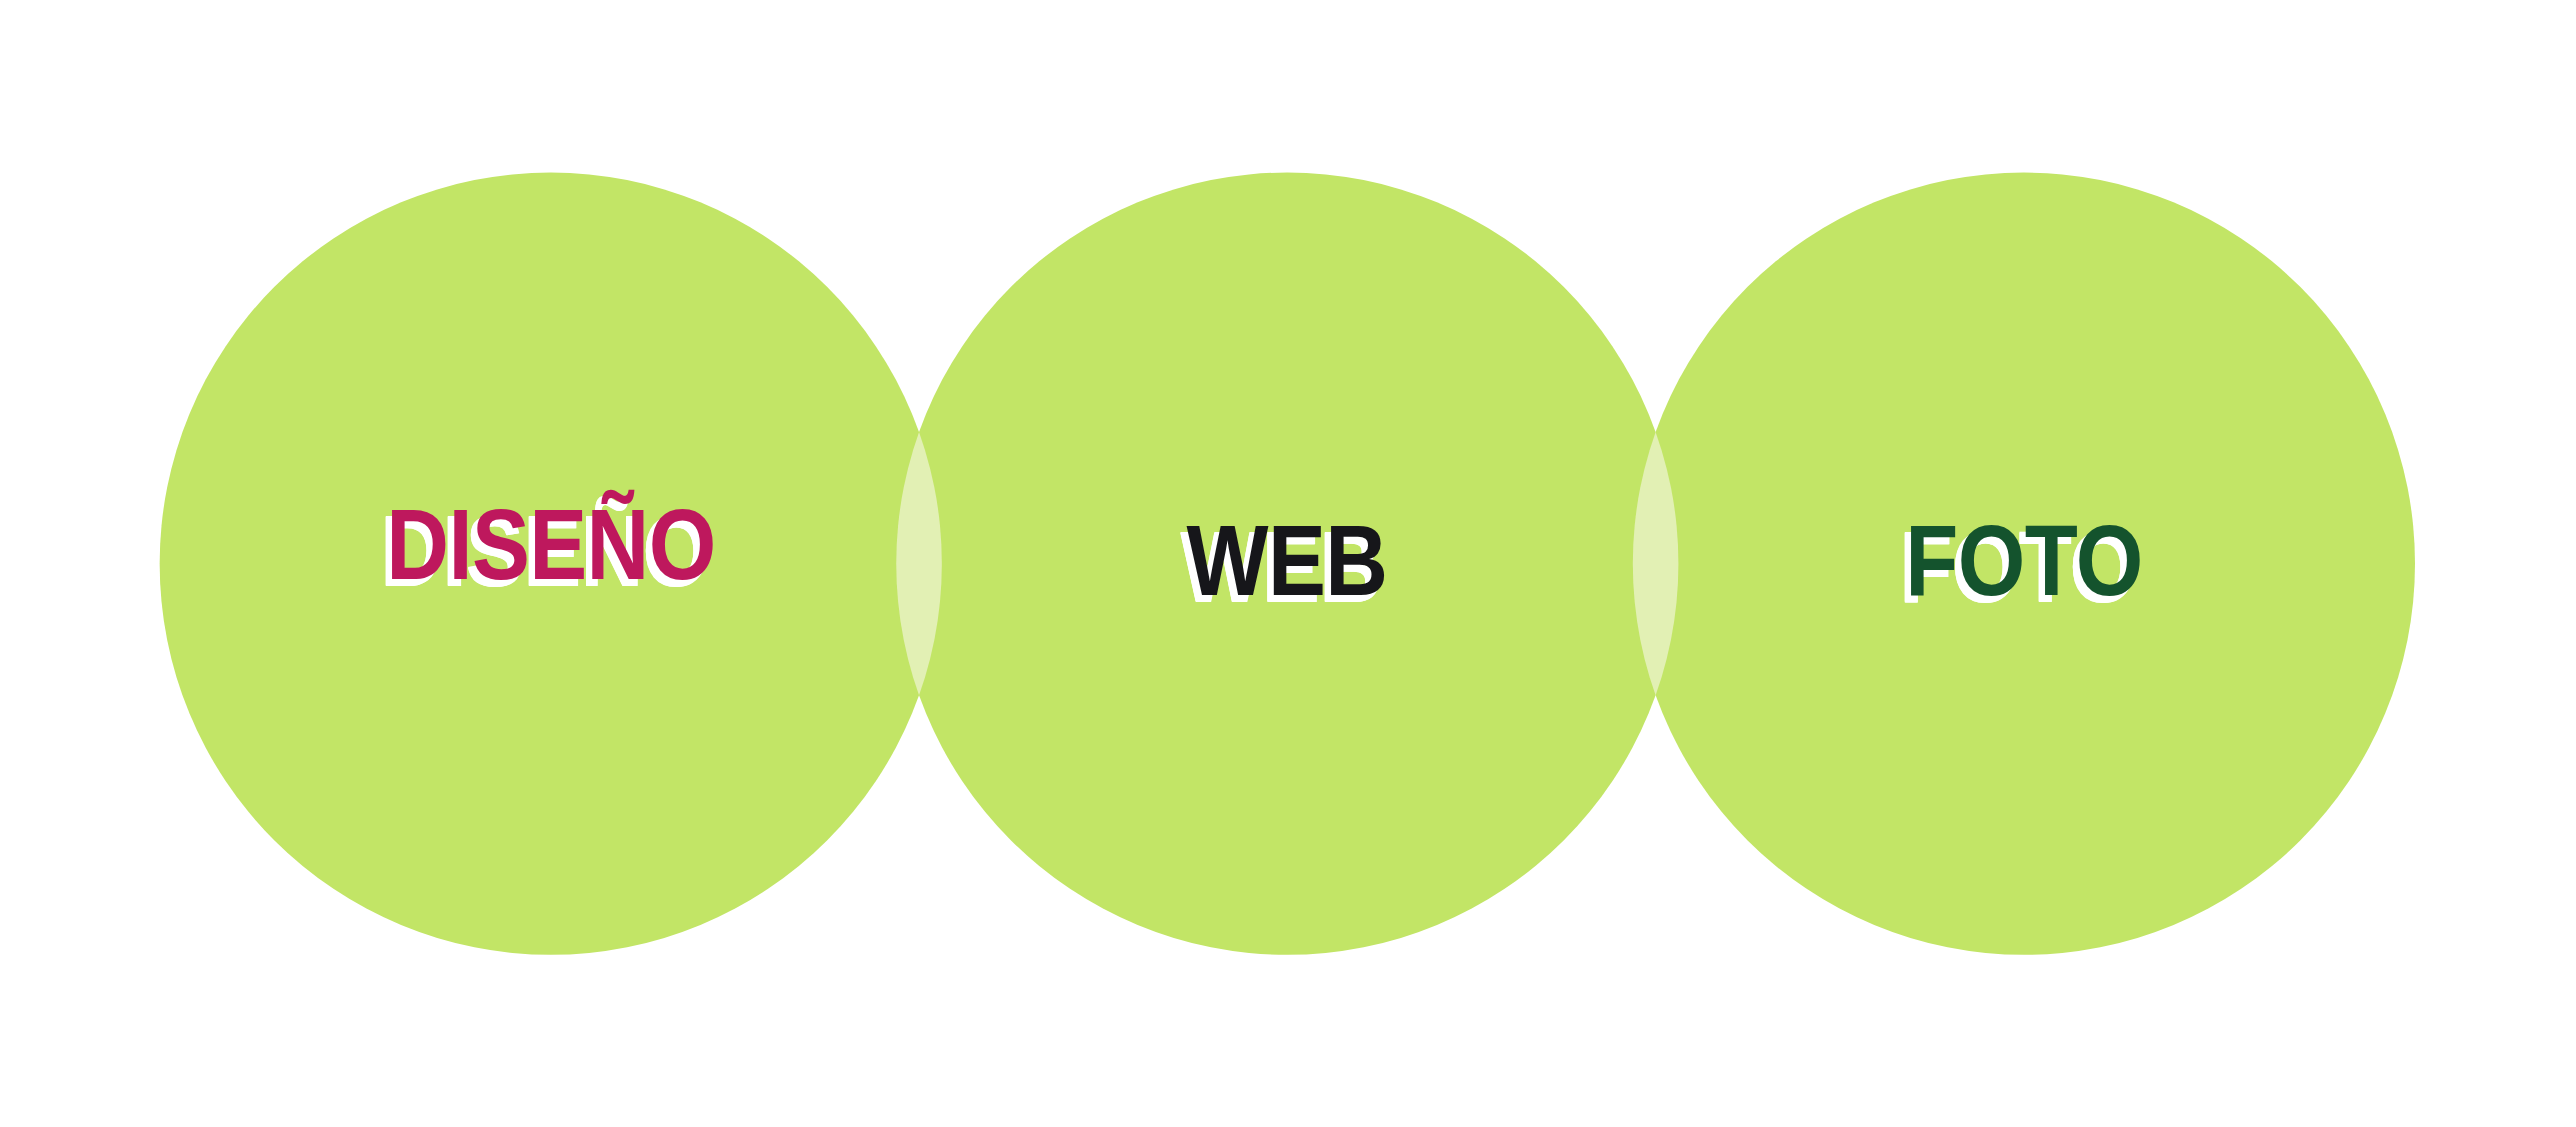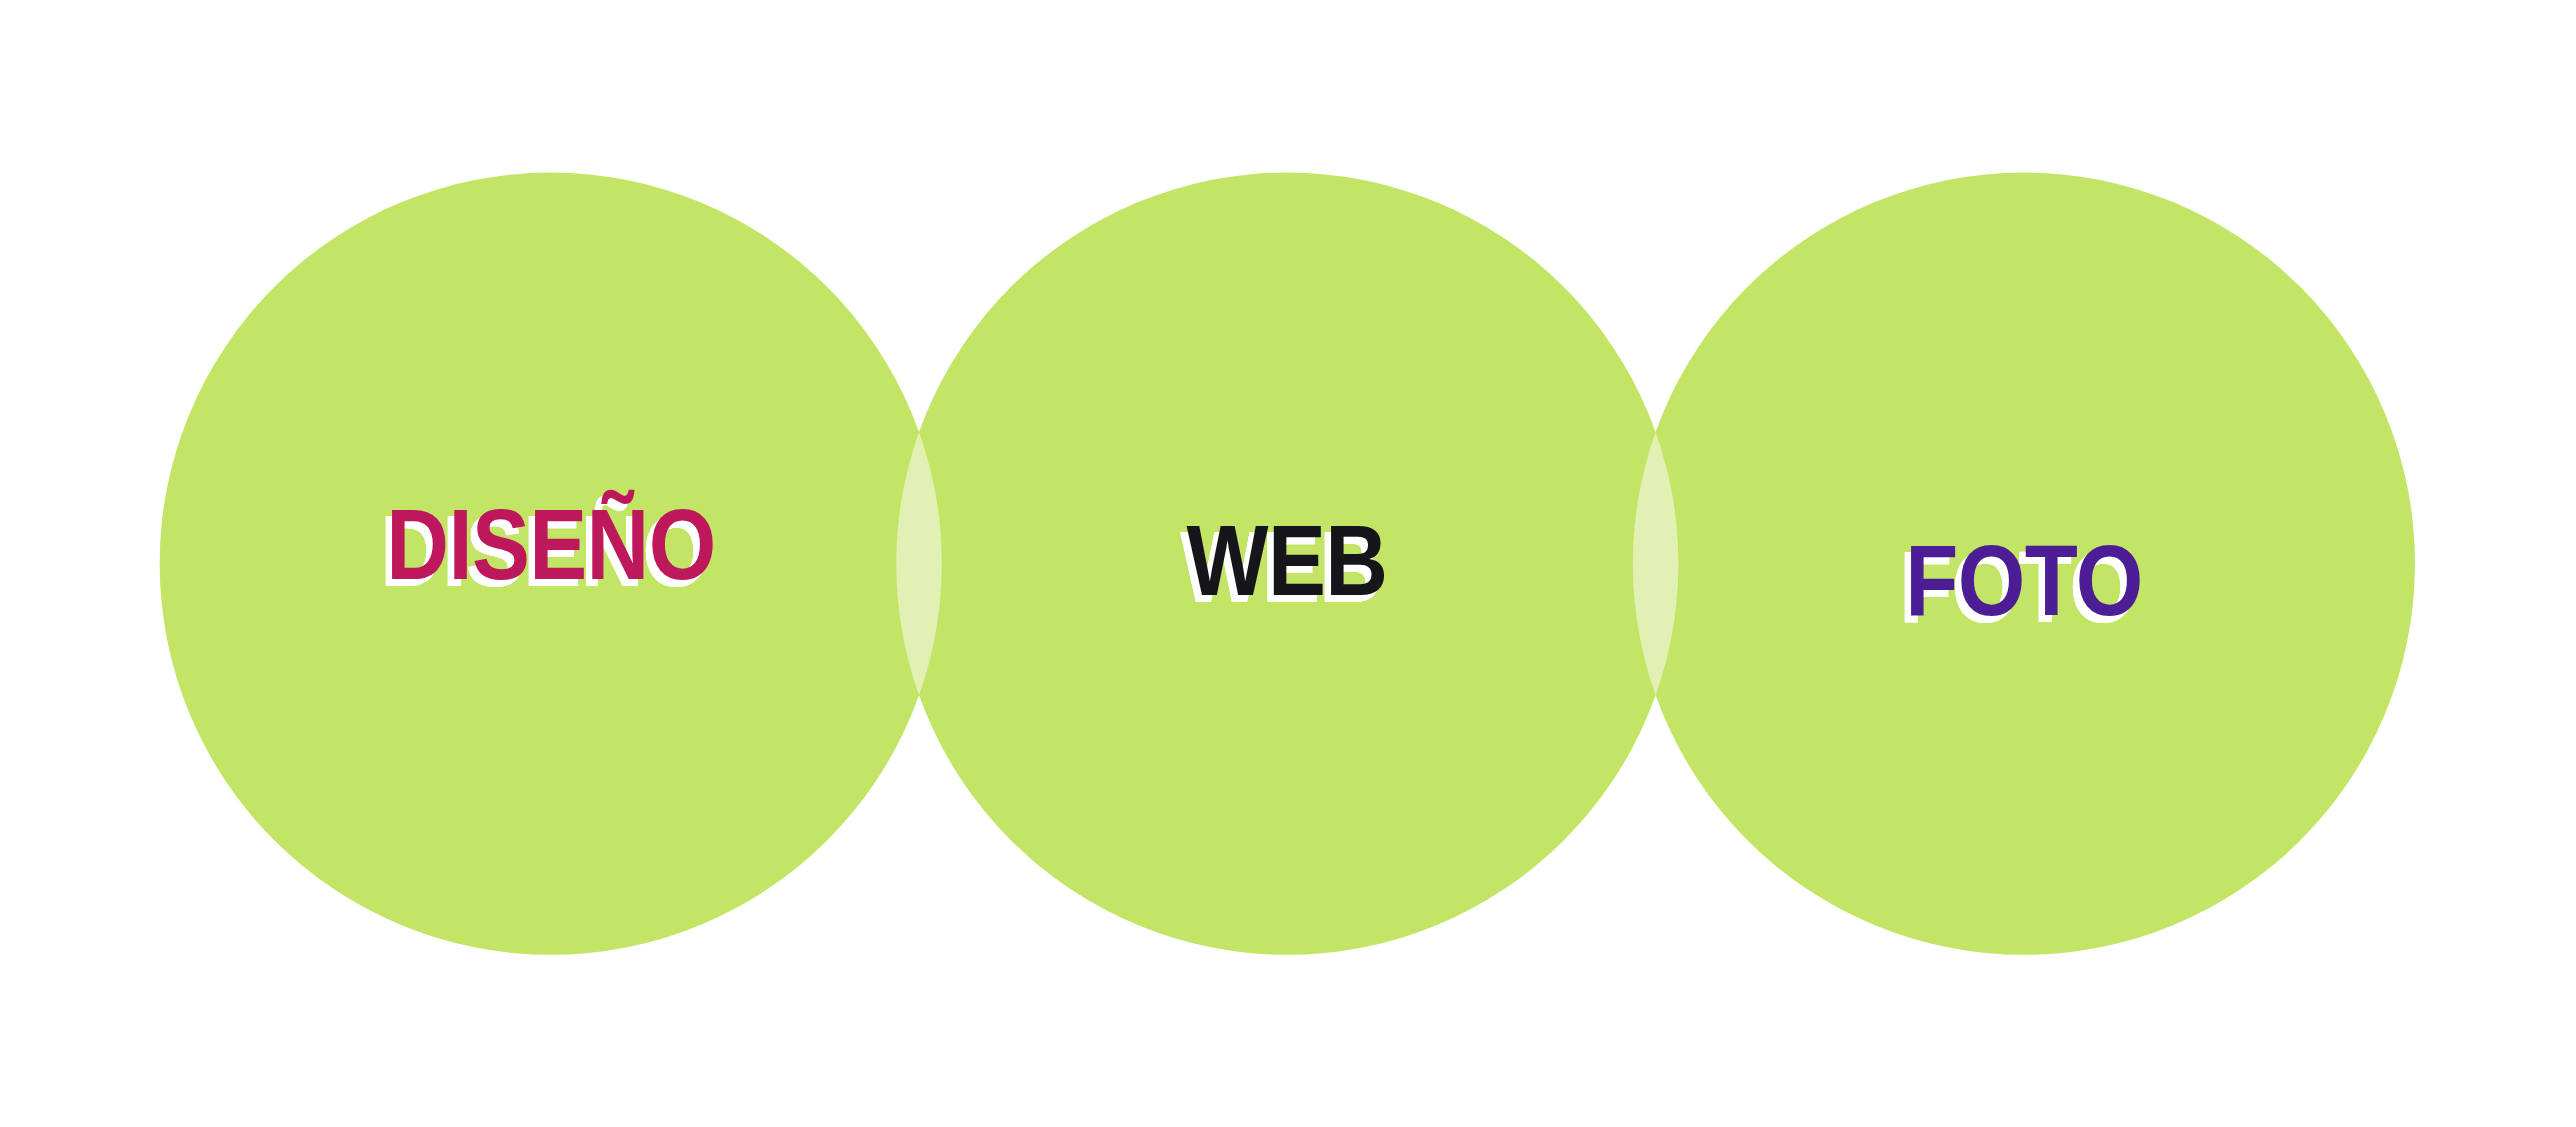--- a/index.html
+++ b/index.html
@@ -104,19 +104,19 @@
 
   </svg>
 
   <div class="label-layer">
     <div class="circle-label" id="lbl-0" style="left: 551px; top: 544px; font-size: 101px; color: #be185d; text-shadow: rgb(255, 255, 255) -7.4px 7.4px 0px, rgb(255, 255, 255) -6.7px 7.4px 0px, rgb(255, 255, 255) -7.4px 6.7px 0px;">
       <span>DISEÑO</span>
     </div>
     <div class="circle-label" id="lbl-1" style="left: 1287px; top: 560px; font-size: 101px; color: rgb(22, 22, 26); text-shadow: rgb(255, 255, 255) -7.4px 7.4px 0px, rgb(255, 255, 255) -6.7px 7.4px 0px, rgb(255, 255, 255) -7.4px 6.7px 0px; text-decoration: underline;">
       <span>WEB</span>
     </div>
-    <div class="circle-label" id="lbl-2" style="left: 2024px; top: 580px; font-size: 101px; color: #4c1d95; text-shadow: rgb(255, 255, 255) -7.4px 7.4px 0px, rgb(255, 255, 255) -6.7px 7.4px 0px, rgb(255, 255, 255) -7.4px 6.7px 0px;">
+    <div class="circle-label" id="lbl-2" style="left: 2024px; top: 560px; font-size: 101px; color: #14532d; text-shadow: rgb(255, 255, 255) -7.4px 7.4px 0px, rgb(255, 255, 255) -6.7px 7.4px 0px, rgb(255, 255, 255) -7.4px 6.7px 0px;">
       <span>FOTO</span>
     </div>
   </div>
 
 </div>
 
 
 </body></html>

